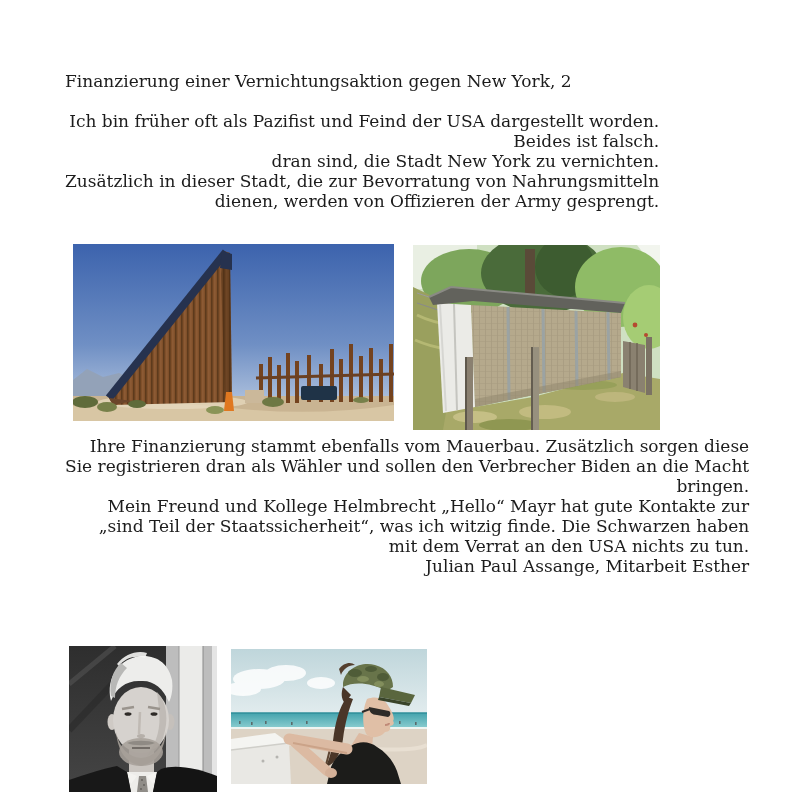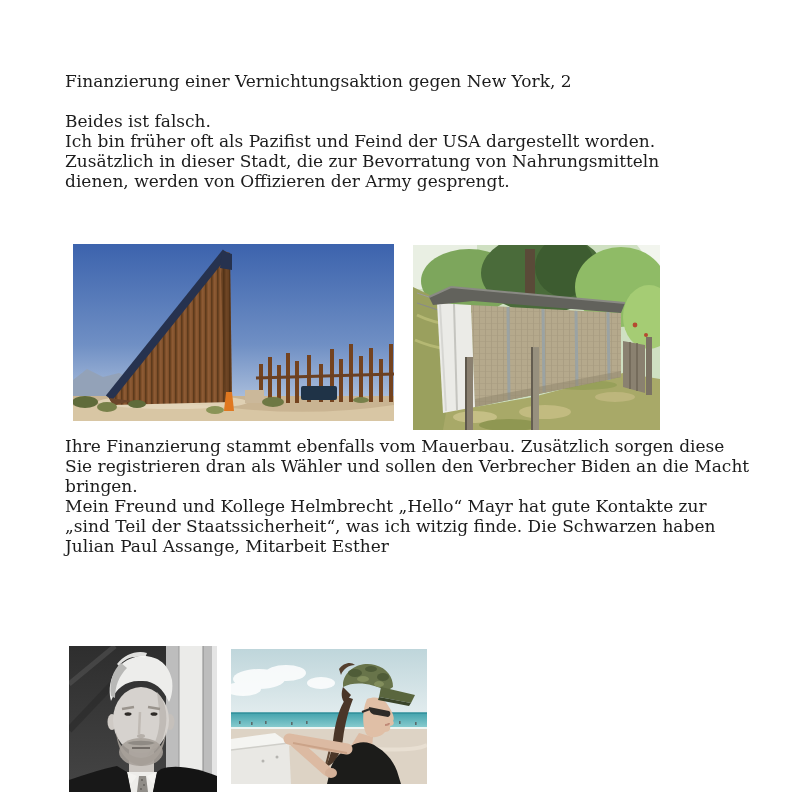--- a/index.html
+++ b/index.html
@@ -1,20 +1,20 @@
 <!DOCTYPE html>
 <html lang="de"><head>
 <meta charset="utf-8">
 <style>
   * { margin:0; padding:0; box-sizing:border-box; }
   html, body { background:#ffffff; }
   #page {
     position:relative; width:811px; height:801px; margin:0 auto;
     background:#ffffff; overflow:hidden;
-    font-family:"DejaVu Serif", serif; color:#1c1c1c;
+    font-family:"DejaVu Serif", serif; color:#1c1c1c;text-align:right;
   }
   .doc-title {
     position:absolute; left:65px; top:71px;
     font-size:17px; line-height:20px; white-space:nowrap; font-weight:normal;
   }
   .para { position:absolute; left:65px; font-size:17px; line-height:20px; }
   .para .text-line { white-space:nowrap; }
   #para-intro { top:111px; }
   #para-main  { top:436px; }
   figure.photo { position:absolute; margin:0; }
@@ -25,22 +25,23 @@
   #photo-beach   { left:231px; top:649px; width:196px; height:135px; }
 </style>
 </head>
 <body>
 
 <div id="page">
 
   <h1 class="doc-title">Finanzierung einer Vernichtungsaktion gegen New York, 2</h1>
 
   <div class="para" id="para-intro">
+      <div class="text-line">Ich bin früher oft als Pazifist und Feind der USA dargestellt worden.</div>
       <div class="text-line">Beides ist falsch.</div>
-      <div class="text-line">Ich bin früher oft als Pazifist und Feind der USA dargestellt worden.</div>
+      <div class="text-line">dran sind, die Stadt New York zu vernichten.</div>
       <div class="text-line">Zusätzlich in dieser Stadt, die zur Bevorratung von Nahrungsmitteln</div>
       <div class="text-line">dienen, werden von Offizieren der Army gesprengt.</div>
     </div>
 
   <figure class="photo" id="photo-wall" role="img" aria-label="Grenzmauer gegen Mexiko vor blauem Himmel">
     <svg viewBox="0 0 321 177" preserveAspectRatio="none">
       <defs>
         <linearGradient id="g-sky1" x1="0" y1="0" x2="0" y2="1">
           <stop offset="0" stop-color="#3c63ad"></stop>
             <stop offset="0.65" stop-color="#6f8fc4"></stop>
@@ -161,20 +162,21 @@
       </g>
     </svg>
   </figure>
 
   <div class="para" id="para-main">
       <div class="text-line">Ihre Finanzierung stammt ebenfalls vom Mauerbau. Zusätzlich sorgen diese</div>
       <div class="text-line">Sie registrieren dran als Wähler und sollen den Verbrecher Biden an die Macht</div>
       <div class="text-line">bringen.</div>
       <div class="text-line">Mein Freund und Kollege Helmbrecht „Hello“ Mayr hat gute Kontakte zur</div>
       <div class="text-line">„sind Teil der Staatssicherheit“, was ich witzig finde. Die Schwarzen haben</div>
+      <div class="text-line">mit dem Verrat an den USA nichts zu tun.</div>
       <div class="text-line">Julian Paul Assange, Mitarbeit Esther</div>
     </div>
 
   <figure class="photo" id="photo-assange" role="img" aria-label="Schwarz-weiß Porträt von Julian Assange">
     <svg viewBox="0 0 148 146" preserveAspectRatio="none">
       <defs>
         <linearGradient id="g-bwbg" x1="0" y1="0" x2="0" y2="1">
           <stop offset="0" stop-color="#2e2e2e"></stop>
             <stop offset="1" stop-color="#454545"></stop>
         </linearGradient>

